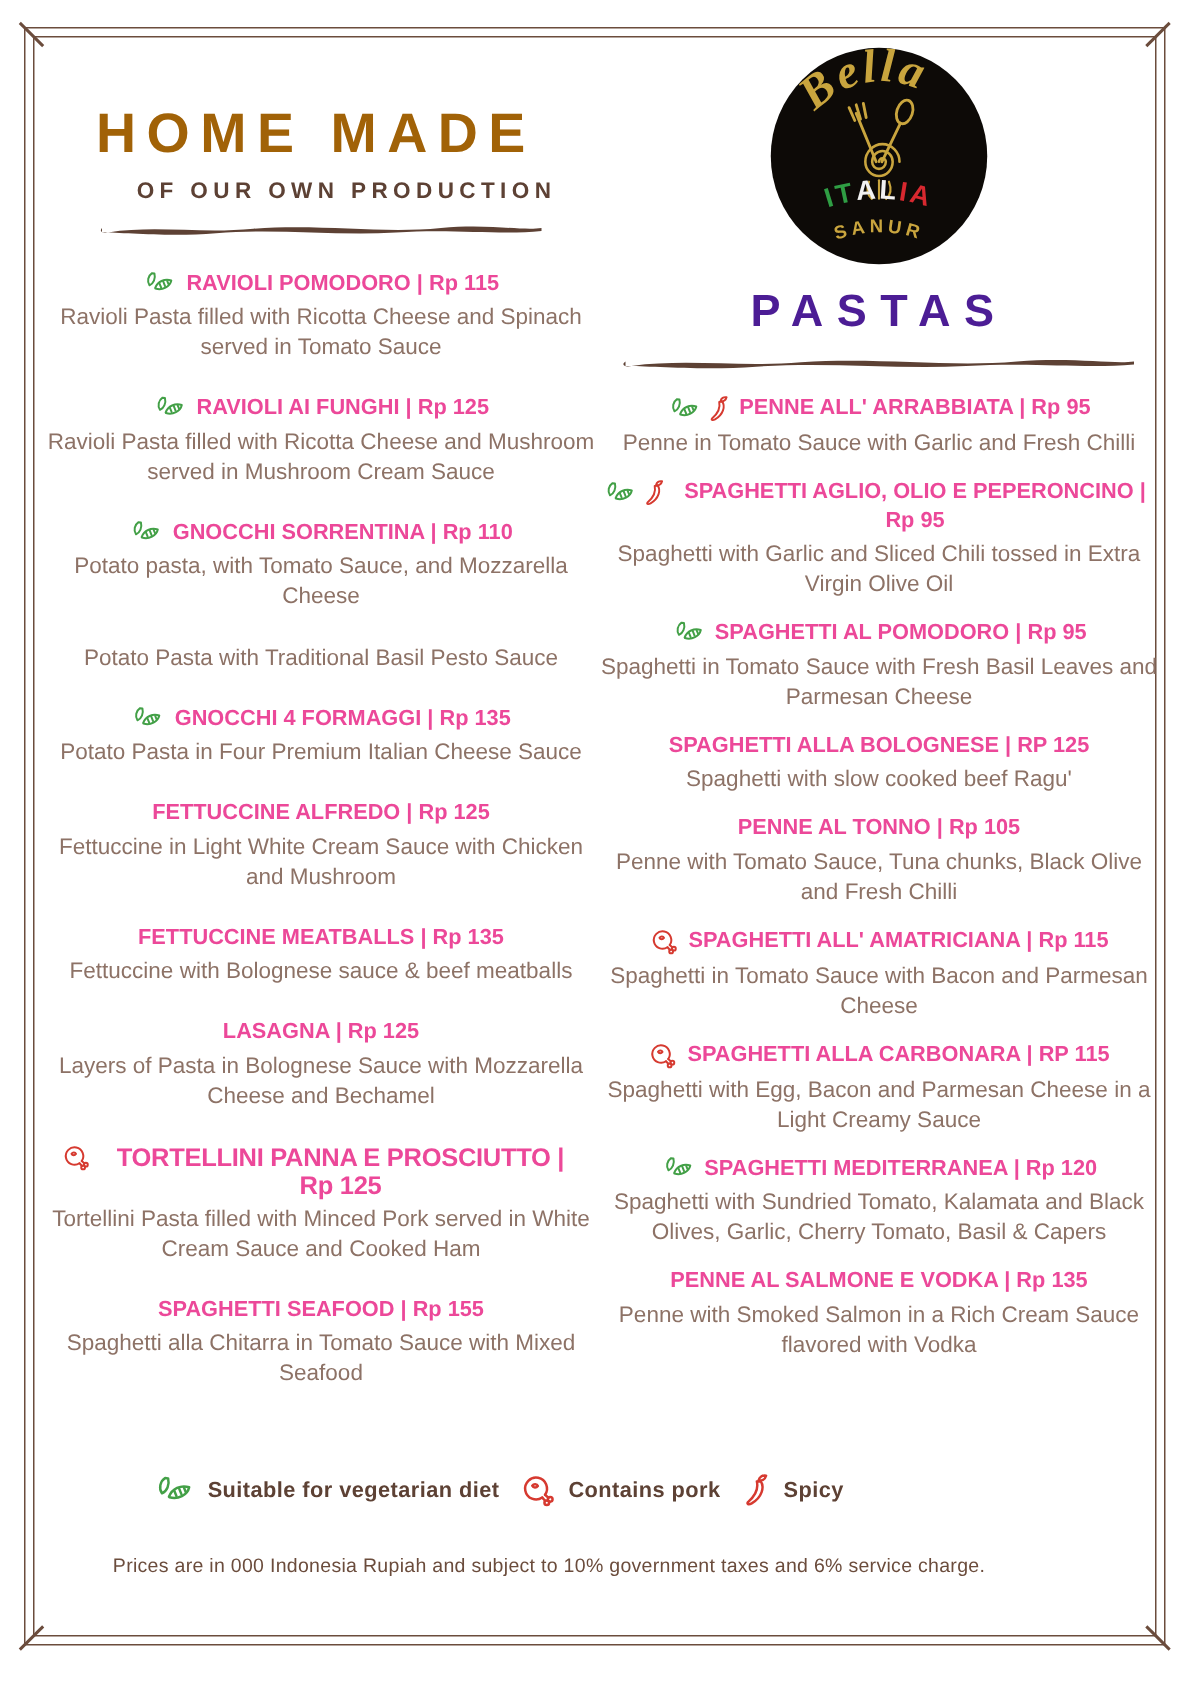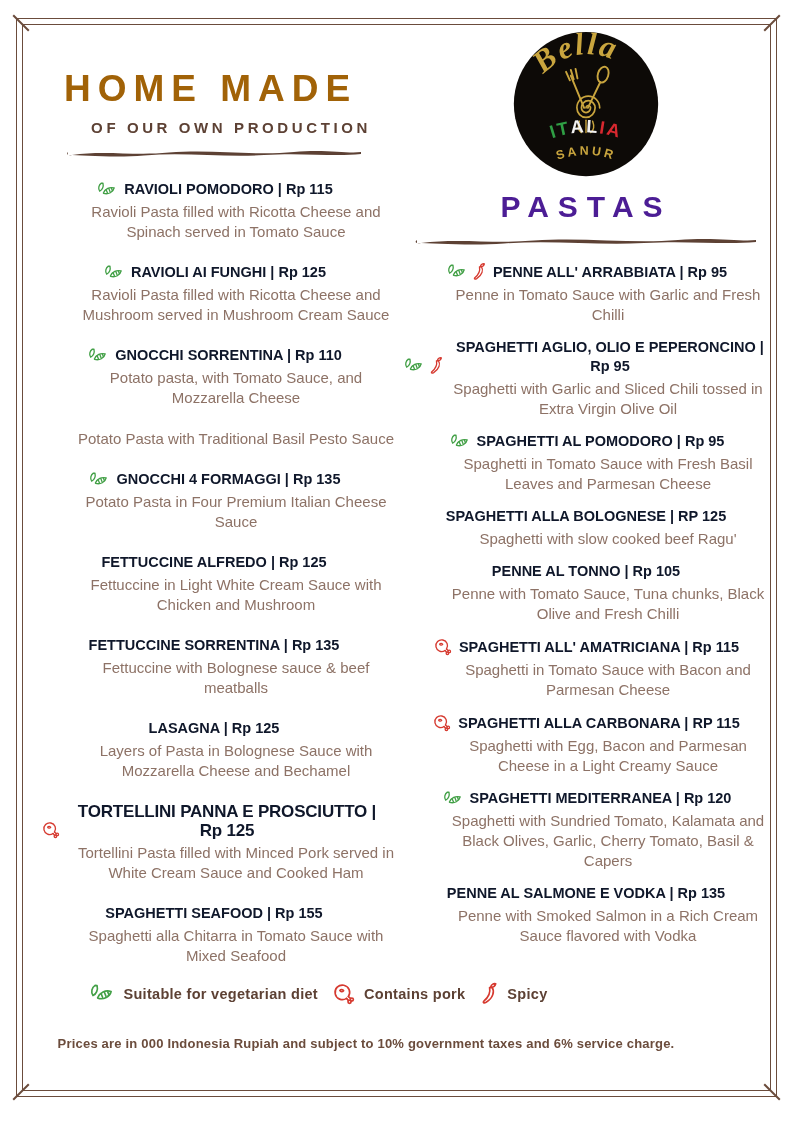--- a/index.html
+++ b/index.html
@@ -28,37 +28,37 @@
 
   .logo-wrap{text-align:center;}
   .pastas-title{font-size:30px;font-weight:bold;letter-spacing:9px;color:#4c1d95;text-align:center;margin-top:6px;}
   .right-col .brush{margin:10px auto 0;width:348px;}
 
   .items{margin-top:22px;}
   .right-col .items{margin-top:16px;}
   .mi{text-align:center;}
   .left-col .mi{margin-bottom:21px;}
   .right-col .mi{margin-bottom:13px;}
-  .mi-title{display:flex;justify-content:center;align-items:flex-end;gap:6px;
-    font-weight:bold;font-size:14.5px;line-height:19px;color:#0f172a;margin-bottom:3px;}
+  .mi-title{display:flex;justify-content:center;align-items:flex-start;gap:6px;
+    font-weight:bold;font-size:14.5px;line-height:19px;color:#ec4899;margin-bottom:3px;}
   .mi-title.compact .t-text{font-size:17px;letter-spacing:-0.2px;}
   .t-text{max-width:320px;}
-  .mi-desc{font-size:15px;line-height:20px;color:#8d7266;margin-left:44px;}
+  .mi-desc{font-size:15px;line-height:20px;color:#8d7266;}
 
   .ic{display:inline-flex;align-items:center;}
   .ic svg{display:block;}
   .icons-box{display:inline-flex;gap:3px;align-items:center;flex:0 0 auto;}
 
-  .legend{position:absolute;left:0;top:984px;width:638px;display:flex;justify-content:center;align-items:center;gap:16px;}
+  .legend{position:absolute;left:0;top:984px;width:638px;display:flex;justify-content:center;align-items:center;gap:16px;padding-left:15px;}
   .legend-item{display:inline-flex;align-items:center;gap:10px;}
   .legend-label{font-size:14.5px;font-weight:bold;color:#5d4134;letter-spacing:0.3px;}
   .legend .ic svg{transform:scale(1.25);transform-origin:center;}
 
   .footer{position:absolute;left:0;top:1036px;width:732px;text-align:center;
-    font-size:13px;font-weight:bold;color:#6b4c3c;letter-spacing:0.2px;}
+    font-size:13px;font-weight:normal;color:#6b4c3c;letter-spacing:0.2px;}
 </style>
 </head>
 <body>
 
 <div class="frame-outer"></div>
 <div class="frame-inner"></div>
 <div class="corner c-tl"></div>
 <div class="corner c-tr"></div>
 <div class="corner c-bl"></div>
 <div class="corner c-br"></div>
@@ -154,21 +154,21 @@
         <div class="mi-desc">Potato Pasta in Four Premium Italian Cheese Sauce</div>
       </div>
       <div class="mi">
         <div class="mi-title">
           <span class="t-text"><span>FETTUCCINE ALFREDO</span><span> | </span><span>Rp 125</span></span>
         </div>
         <div class="mi-desc">Fettuccine in Light White Cream Sauce with Chicken and Mushroom</div>
       </div>
       <div class="mi">
         <div class="mi-title">
-          <span class="t-text"><span>FETTUCCINE SORRENTINA</span><span> | </span><span>Rp 135</span></span>
+          <span class="t-text"><span>FETTUCCINE MEATBALLS</span><span> | </span><span>Rp 135</span></span>
         </div>
         <div class="mi-desc">Fettuccine with Bolognese sauce &amp; beef meatballs</div>
       </div>
       <div class="mi">
         <div class="mi-title">
           <span class="t-text"><span>LASAGNA</span><span> | </span><span>Rp 125</span></span>
         </div>
         <div class="mi-desc">Layers of Pasta in Bolognese Sauce with Mozzarella Cheese and Bechamel</div>
       </div>
       <div class="mi">

